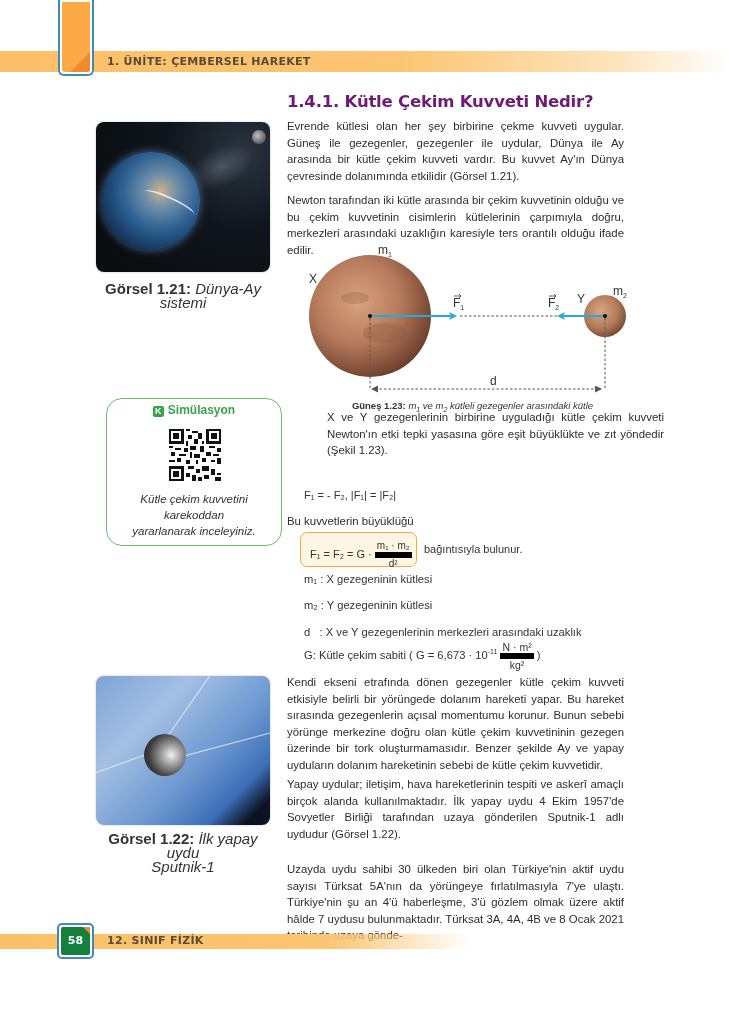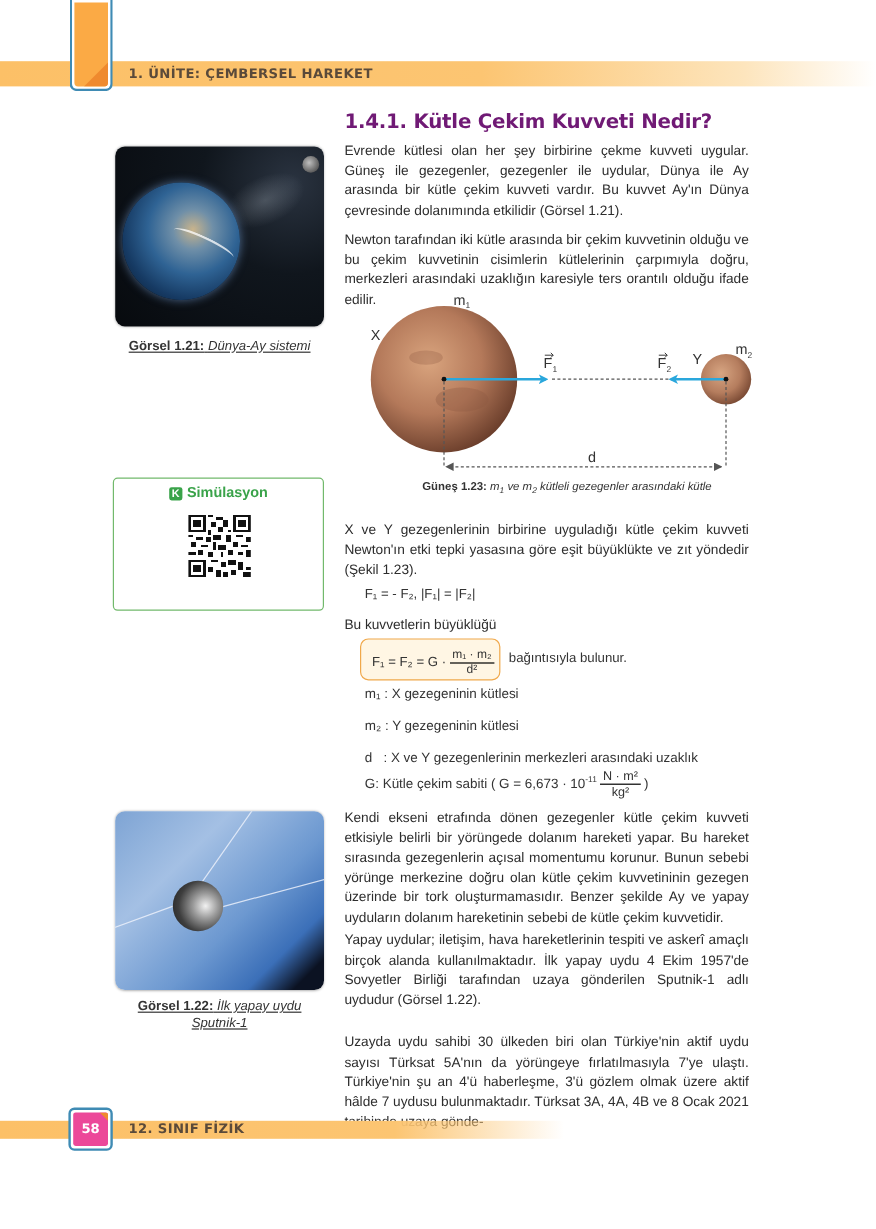--- a/index.html
+++ b/index.html
@@ -15,47 +15,47 @@
   .hdr-tab .inner::after { content: ""; position: absolute; right: 0; bottom: 0; width: 0; height: 0;
     border-left: 20px solid transparent; border-bottom: 20px solid #ef8a2e; }
   .hdr-title { position: absolute; left: 107px; top: 55px; font-family: "DejaVu Sans", sans-serif;
     font-size: 11px; font-weight: bold; color: #5a4a3a; letter-spacing: 0.3px; }
 
   
   .ftr-band { position: absolute; left: 0; top: 934px; width: 470px; height: 15px;
     background: linear-gradient(to right, #fcc067 0%, #fcc572 70%, rgba(255,255,255,0) 100%); }
   .ftr-tab { position: absolute; left: 57px; top: 923px; width: 37px; height: 36px;
     border: 2px solid #3f8bb4; border-radius: 5px; background: #fff; padding: 2px; }
-  .ftr-tab .inner { width: 100%; height: 100%; background: #ec4899; border-radius: 2px; position: relative;
+  .ftr-tab .inner { width: 100%; height: 100%; background: #15803d; border-radius: 2px; position: relative;
     color: #fff; font-family: "DejaVu Sans", sans-serif; font-size: 11px; font-weight: bold; text-align: center; line-height: 28px; overflow: hidden; }
   .ftr-tab .inner::after { content: ""; position: absolute; right: 0; top: 0;
     border-left: 7px solid transparent; border-top: 7px solid #ef8a2e; }
   .ftr-title { position: absolute; left: 107px; top: 934px; font-family: "DejaVu Sans", sans-serif;
     font-size: 11px; font-weight: bold; color: #5a4a3a; letter-spacing: 0.3px; text-align: center; }
 
   
   .photo { position: absolute; border-radius: 8px; overflow: hidden; box-shadow: 0 0 2px rgba(0,0,0,0.3); }
   .photo-earth { left: 96px; top: 122px; width: 174px; height: 150px;
     background: radial-gradient(circle at 85% 20%, #2a3340 0%, #10161d 40%, #070a0e 100%); }
   .earth { position: absolute; left: 6px; top: 30px; width: 98px; height: 98px; border-radius: 50%;
     background: radial-gradient(circle at 60% 40%, #c9b48c 0%, #6f8fa8 20%, #2f6394 45%, #163a63 70%, #081727 100%);
     box-shadow: 0 0 8px rgba(140,190,255,0.5); }
   .earth::after { content: ""; position: absolute; left: 40px; top: 45px; width: 55px; height: 10px;
     border-top: 2px solid rgba(255,255,255,0.75); border-radius: 50%; transform: rotate(25deg); }
   .moon { position: absolute; right: 4px; top: 8px; width: 14px; height: 14px; border-radius: 50%;
     background: radial-gradient(circle at 40% 40%, #bfbfbf, #5c5c5c 70%, #2a2a2a); }
   .haze { position: absolute; left: 90px; top: 25px; width: 70px; height: 40px;
     background: radial-gradient(ellipse, rgba(200,210,220,0.25), rgba(0,0,0,0) 70%); transform: rotate(-25deg); }
 
-  .caption { position: absolute; font-size: 11px; color: #333; text-align: center; line-height: 14px; text-decoration: underline; }
+  .caption { position: absolute; font-size: 15px; color: #333; text-align: center; line-height: 14px; }
   .caption b { font-weight: bold; }
   .caption i { font-style: italic; }
 
-  .sim-box { position: absolute; left: 94px; top: 398px; width: 176px; height: 111px;
-    border: 1.5px solid #72b96c; border-radius: 4px; background: #fff; }
+  .sim-box { position: absolute; left: 106px; top: 398px; width: 176px; height: 148px;
+    border: 1.5px solid #72b96c; border-radius: 16px; background: #fff; }
   .sim-head { position: absolute; left: 0; top: 4px; width: 100%; text-align: center;
     color: #3aa34a; font-weight: bold; font-size: 12px; }
   .sim-logo { display: inline-block; width: 11px; height: 11px; background: #3aa34a; color: #fff;
     font-size: 9px; line-height: 11px; border-radius: 2px; margin-right: 4px; vertical-align: 0; }
   .qr { position: absolute; left: 62px; top: 30px; width: 52px; height: 52px; }
   .sim-text { position: absolute; left: 0; top: 92px; width: 100%; text-align: center; font-style: italic;
     font-size: 11.5px; line-height: 16px; color: #333; }
 
   .photo-sputnik { left: 96px; top: 676px; width: 174px; height: 149px;
     background: linear-gradient(135deg, #7ea4d4 0%, #a4c0e4 30%, #6c98d0 60%, #3b6fb8 80%, #0b1222 92%); }
@@ -72,21 +72,21 @@
   .fig { position: absolute; left: 305px; top: 243px; width: 330px; height: 190px; }
   .fig-caption { position: absolute; left: 300px; top: 399px; width: 345px; text-align: center;
     font-size: 9.5px; line-height: 13px; color: #333; }
   .fig-caption b { font-weight: bold; }
   .fig-caption i { font-style: italic; }
 
   .eq-line { position: absolute; left: 304px; font-size: 11px; color: #333; }
   .formula-box { position: absolute; left: 300px; top: 532px; width: 117px; height: 35px;
     border: 1.5px solid #f0a84a; border-radius: 7px; background: #fff6e4; }
   .frac { display: inline-block; vertical-align: middle; text-align: center; font-size: 10px; }
-  .frac .num { display: block; border-bottom: 1px solid #000000; padding: 0 2px; line-height: 12px; }
+  .frac .num { display: block; border-bottom: 6px solid #000000; padding: 0 2px; line-height: 12px; }
   .frac .den { display: block; line-height: 12px; }
   sub, sup { font-size: 7px; }
 
   .def { position: absolute; left: 304px; font-size: 11.2px; color: #333; }
 </style>
 </head>
 <body>
 
 <div class="hdr-band"></div>
 <div class="hdr-tab">
@@ -151,20 +151,25 @@
         <rect x="8" y="21" width="2" height="2"></rect>
         <rect x="11" y="22" width="2" height="3"></rect>
       <rect x="16" y="18" width="3" height="2"></rect>
         <rect x="20" y="19" width="2" height="3"></rect>
         <rect x="17" y="22" width="2" height="2"></rect>
         <rect x="23" y="21" width="2" height="1"></rect>
       <rect x="14" y="23" width="2" height="2"></rect>
         <rect x="22" y="23" width="3" height="2"></rect>
     </g>
   </svg>
+  <div class="sim-text">
+    <div>Kütle çekim kuvvetini</div>
+    <div>karekoddan</div>
+    <div>yararlanarak inceleyiniz.</div>
+  </div>
 </div>
 
 <div class="photo photo-sputnik">
   <div class="antenna" style="left:70px; top:62px; width:80px; transform:rotate(-55deg);"></div>
   <div class="antenna" style="left:86px; top:80px; width:100px; transform:rotate(-15deg);"></div>
   <div class="antenna" style="left:50px; top:78px; width:60px; transform:rotate(160deg);"></div>
   <div class="sputnik"></div>
 </div>
 <div class="caption" style="left:96px; top:832px; width:174px;">
   <div><b>Görsel 1.22:</b> <i>İlk yapay uydu</i></div>
@@ -221,21 +226,21 @@
   <text x="243" y="64" font-size="12" fill="#333" font-family="Liberation Sans, sans-serif"><tspan>F</tspan><tspan font-size="7" dy="3">2</tspan></text>
   <path d="M244,53 L251,53 M249,51 L251,53 L249,55" stroke="#333" stroke-width="0.8" fill="none"></path>
 
   <text x="185" y="142" font-size="12" fill="#333" font-family="Liberation Sans, sans-serif">d</text>
 </svg>
 
 <div class="fig-caption">
   <div><b>Güneş 1.23:</b> <i><span>m</span><sub>1</sub><span> ve m</span><sub>2</sub><span> kütleli gezegenler arasındaki kütle</span></i></div>
 </div>
 
-<div class="para" style="top:434px;">X ve Y gezegenlerinin birbirine uyguladığı kütle çekim kuvveti Newton'ın etki tepki yasasına göre eşit büyüklükte ve zıt yöndedir (Şekil 1.23).</div>
+<div class="para" style="top:409px;margin-left:40px;">X ve Y gezegenlerinin birbirine uyguladığı kütle çekim kuvveti Newton'ın etki tepki yasasına göre eşit büyüklükte ve zıt yöndedir (Şekil 1.23).</div>
 
 <div class="eq-line" style="top:489px;">F₁ = - F₂,  |F₁| = |F₂|</div>
 
 <div class="para" style="top:513px;">Bu kuvvetlerin büyüklüğü</div>
 
 <div class="formula-box">
   <div style="position:absolute; left:9px; top:7px; font-size:11px; color:#333; white-space:nowrap;">
     <span>F₁ = F₂ = G ·</span>
     <span class="frac">
       <span class="num">m₁ · m₂</span>

